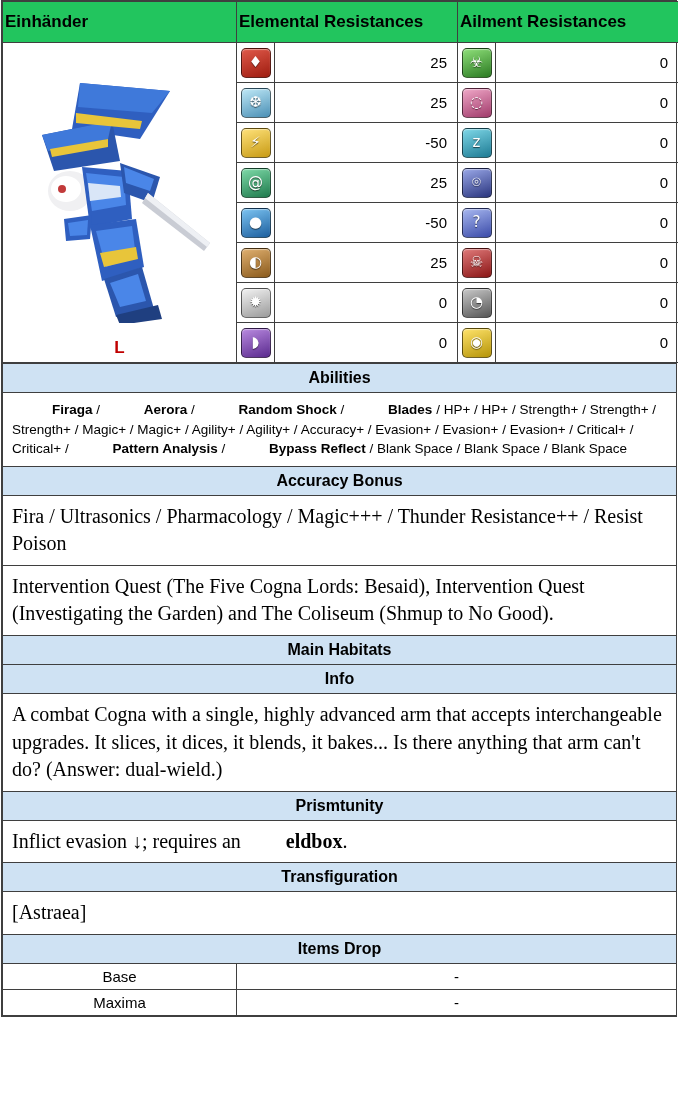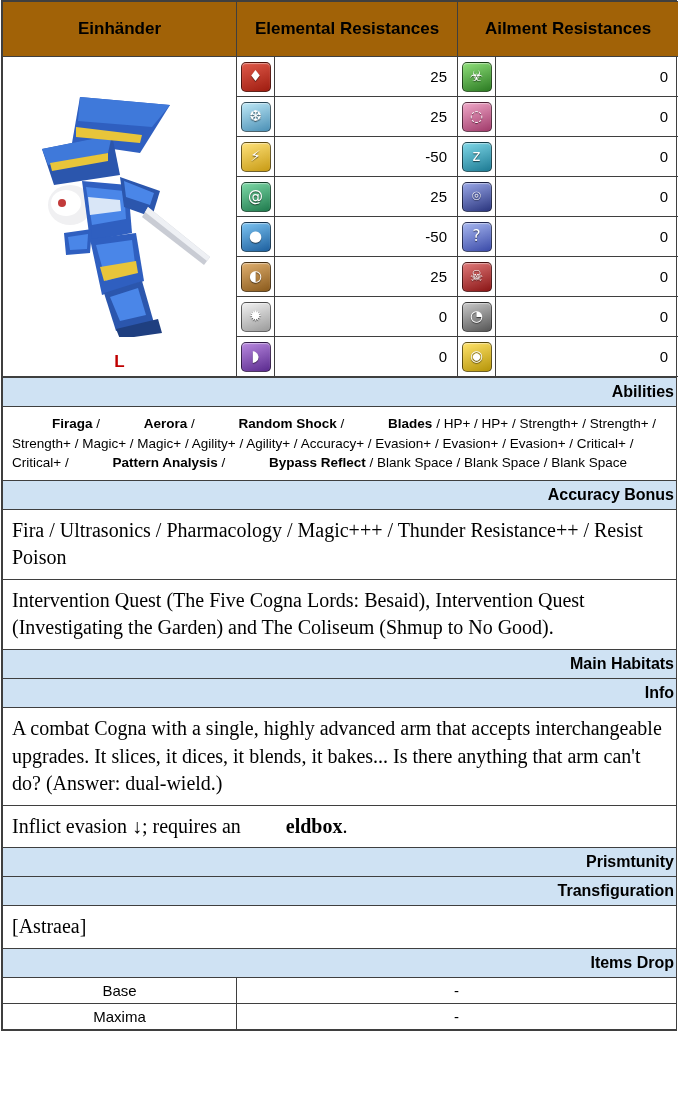--- a/index.html
+++ b/index.html
@@ -24,30 +24,30 @@
     border-collapse: collapse;
     width: 100%;
     table-layout: fixed;
   }
   td, th {
     border: 1px solid #3f3f3f;
     padding: 0;
     vertical-align: middle;
   }
   .hdr {
-    background: #a16207;
-    text-align: center;
+    background: #22c55e;
+    text-align: left;
     font-weight: bold;
     font-size: 17px;
-    padding: 17px 2px;
+    padding: 10px 2px;
     font-family: "Liberation Sans", sans-serif;
   }
   .section-hdr {
     background: #cfe2f3;
-    text-align: right;
+    text-align: center;
     font-weight: bold;
     font-size: 16px;
     padding: 5px 2px;
   }
   .portrait-cell {
     width: 234px;
     height: 314px;
     background: #ffffff;
     position: relative;
     vertical-align: top;
@@ -315,24 +315,24 @@
     </tr>
 
     <tr>
       <td class="section-hdr" colspan="2">Info</td>
     </tr>
     <tr>
       <td class="body-cell" colspan="2">A combat Cogna with a single, highly advanced arm that accepts interchangeable upgrades. It slices, it dices, it blends, it bakes... Is there anything that arm can't do? (Answer: dual-wield.)</td>
     </tr>
 
     <tr>
+      <td class="section-hdr" colspan="2">Prismtunity</td>
+    </tr>
+    <tr>
       <td class="body-cell" colspan="2"><span>Inflict evasion ↓; requires an </span><b>eldbox</b><span>.</span></td>
-    </tr>
-    <tr>
-      <td class="section-hdr" colspan="2">Prismtunity</td>
     </tr>
 
     <tr>
       <td class="section-hdr" colspan="2">Transfiguration</td>
     </tr>
     <tr>
       <td class="body-cell" colspan="2">[Astraea]</td>
     </tr>
 
     <tr>

